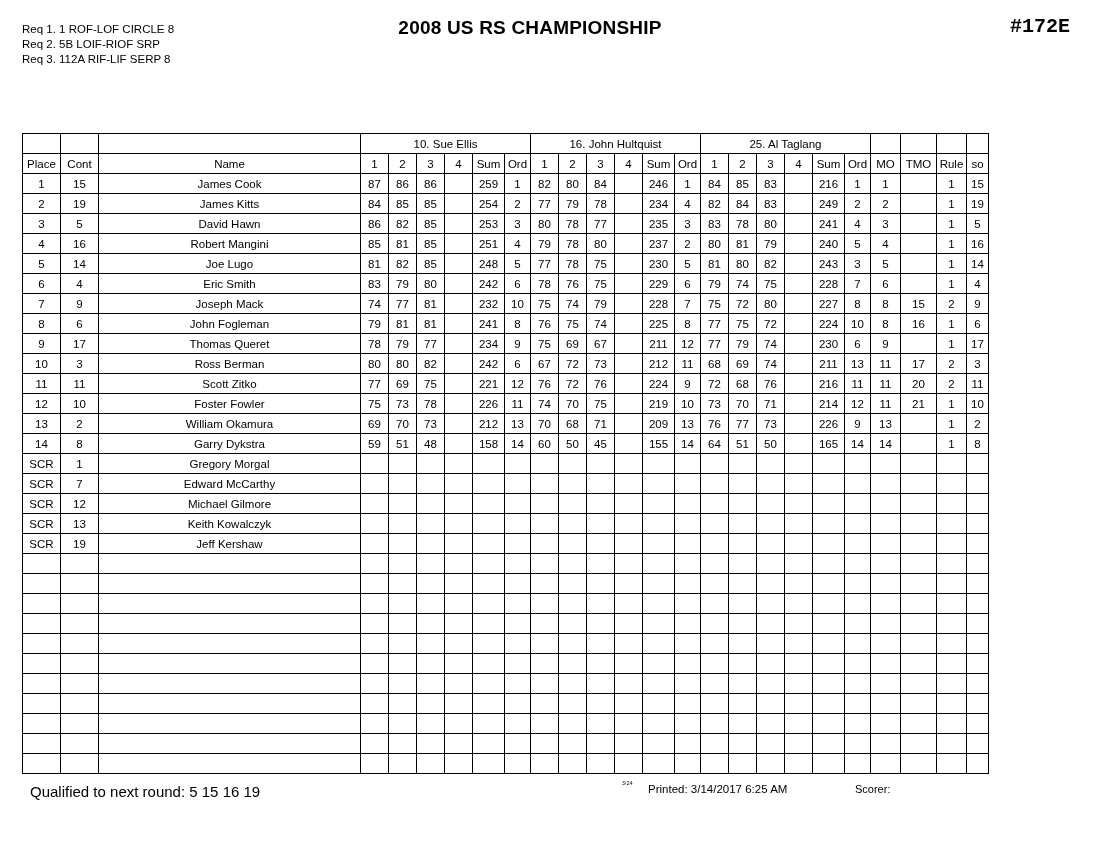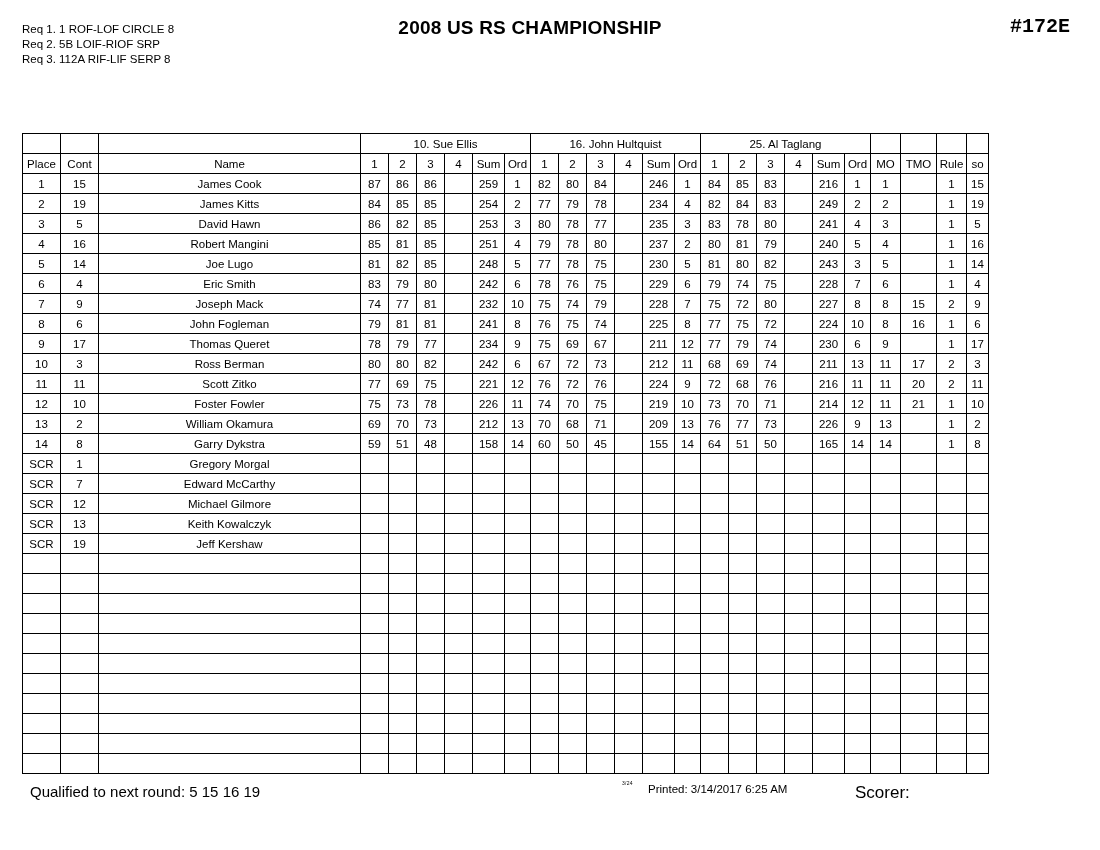--- a/index.html
+++ b/index.html
@@ -112,21 +112,21 @@
     color: #000;
   }
   .foot-printed {
     position: absolute;
     left: 648px; top: 783px;
     font-size: 11.5px;
   }
   .foot-scorer {
     position: absolute;
     left: 855px; top: 783px;
-    font-size: 17px;
+    font-size: 11px;
   }
 </style>
 </head>
 <body>
 
 <div id="page">
 
   <div class="reqs">
     <div class="req-line">Req  1.  1 ROF-LOF CIRCLE 8</div>
     <div class="req-line">Req 2.  5B LOIF-RIOF SRP</div>

